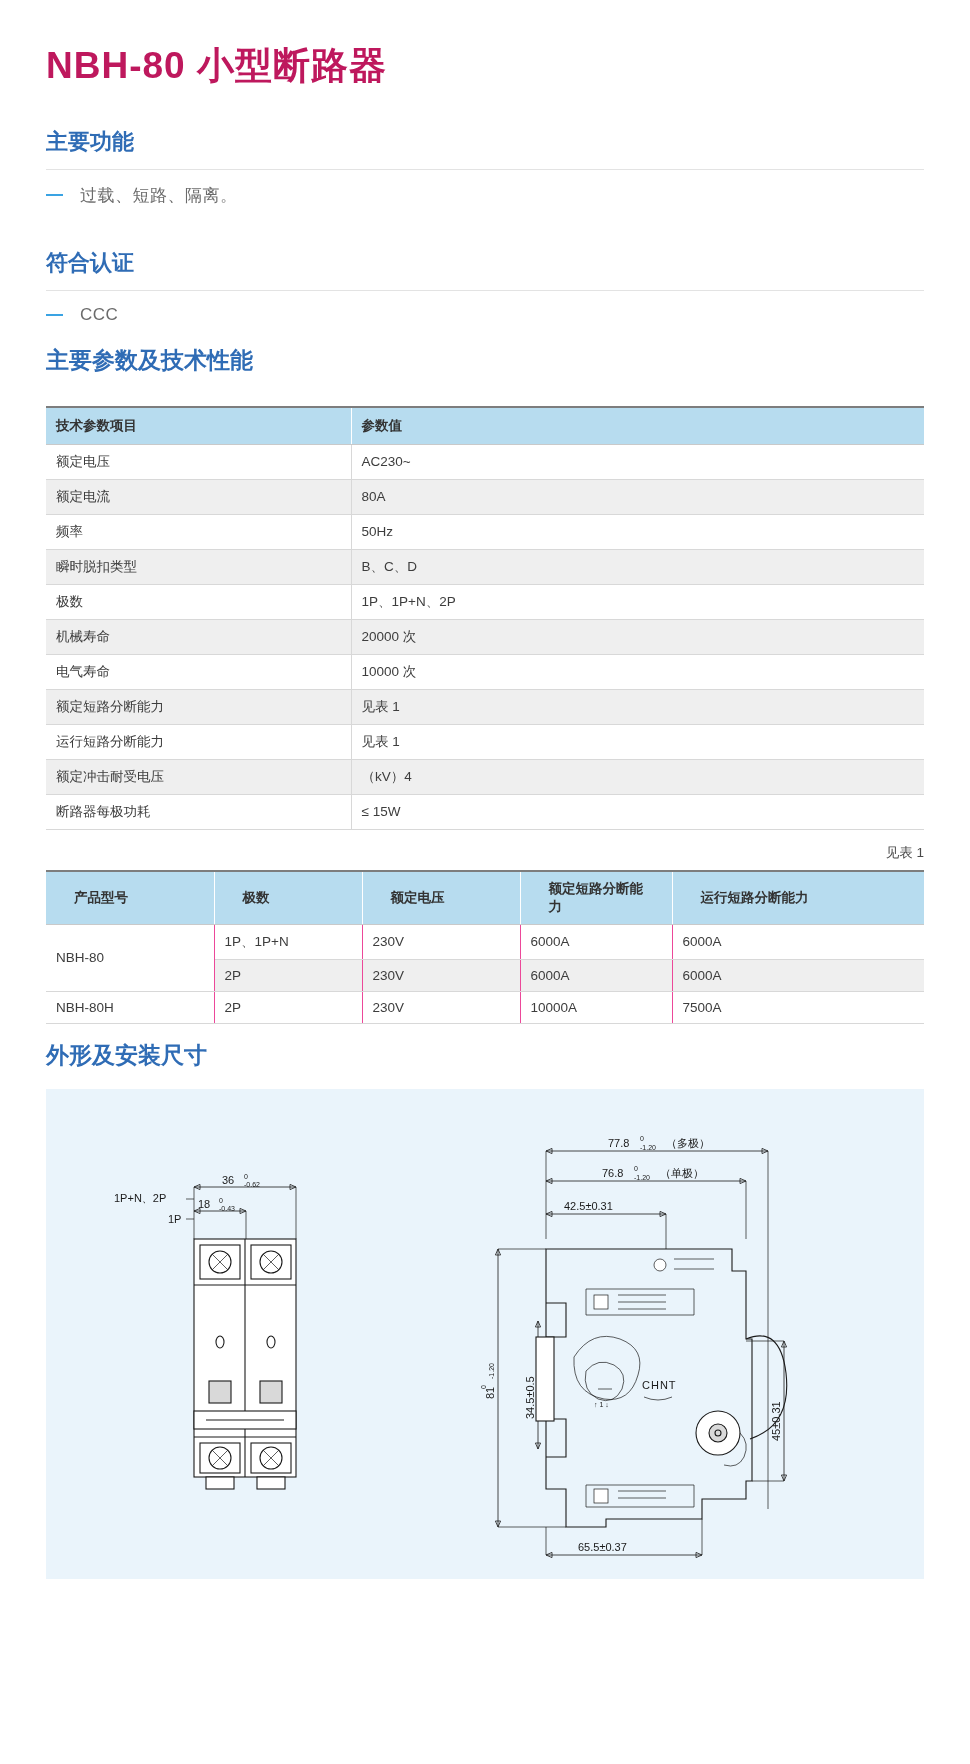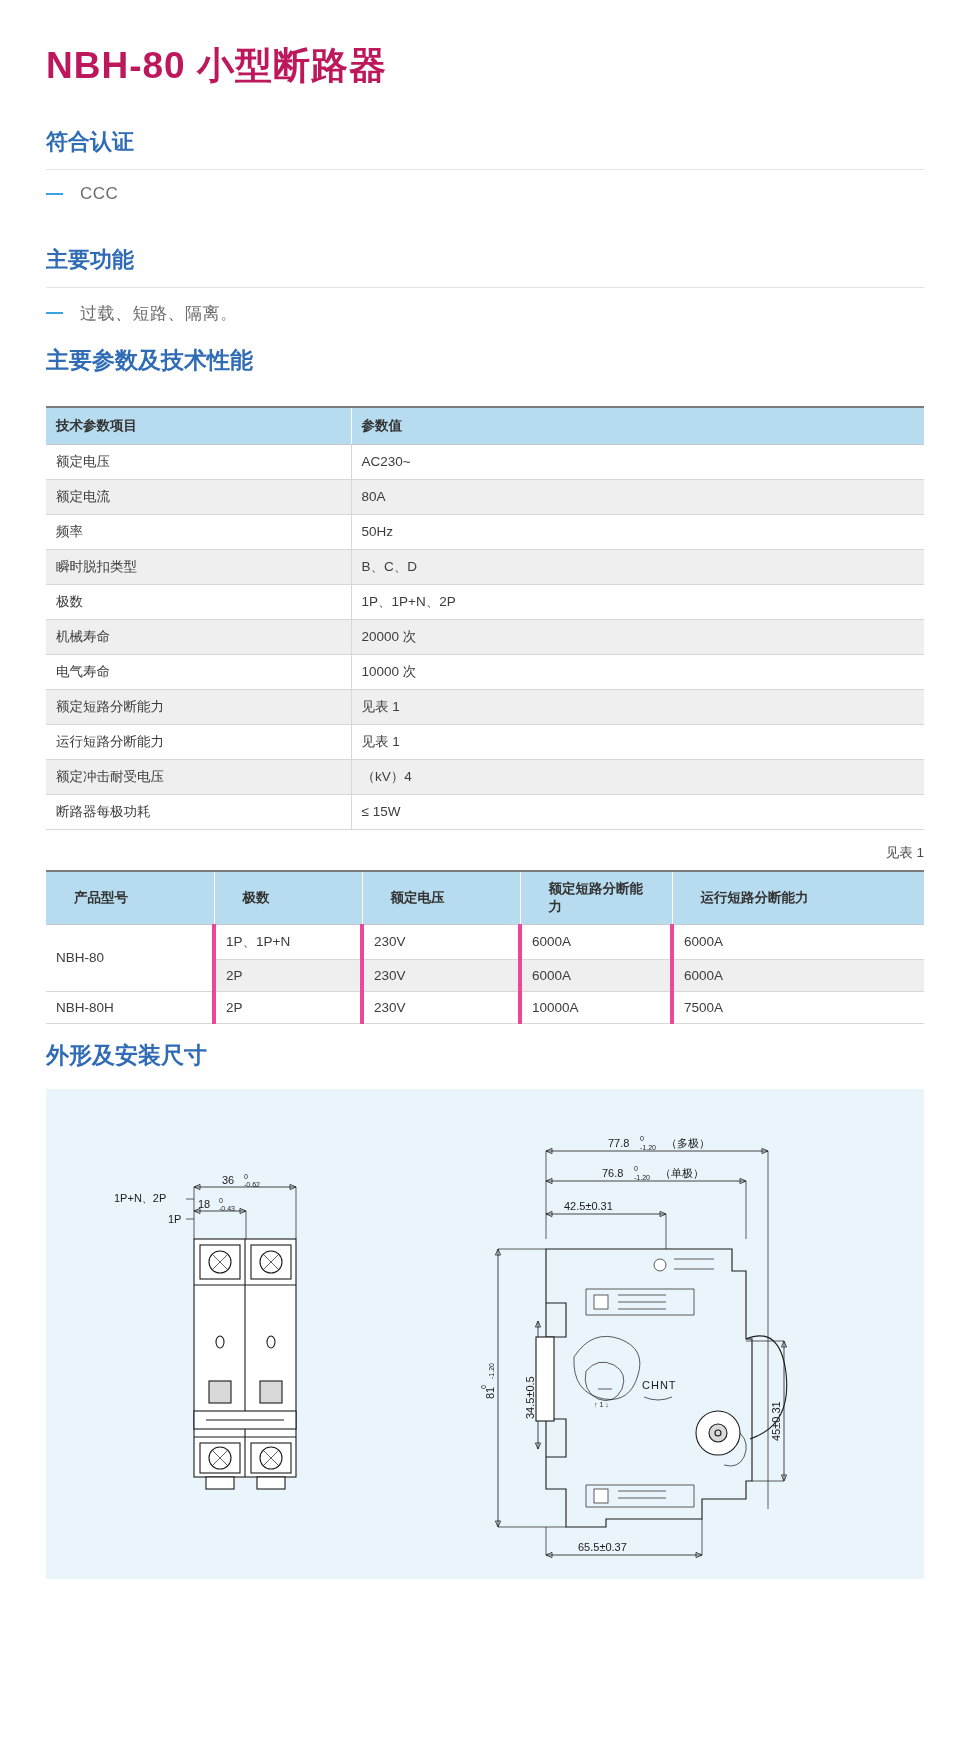--- a/index.html
+++ b/index.html
@@ -99,21 +99,21 @@
     text-align: left;
     padding: 8px 28px;
     border-top: 2px solid #7d7d7d;
     border-bottom: 1px solid #c9c9c9;
     border-right: 1px solid #ffffff;
   }
   .model-table thead th:last-child { border-right: none; }
   .model-table td {
     padding: 8px 10px;
     border-bottom: 1px solid #d8d8d8;
-    border-right: 4px solid #ec4899;
+    border-right: 1px solid #ec4899;
     color: #3d3d3d;
     background: #ffffff;
   }
   .model-table td:last-child { border-right: none; }
   .model-table tr.alt td { background: #efefef; }
   .model-table .c0 { width: 168px; }
   .model-table .c1 { width: 148px; }
   .model-table .c2 { width: 158px; }
   .model-table .c3 { width: 152px; }
 
@@ -137,34 +137,34 @@
 </style>
 </head>
 <body>
 
 <div class="page">
 
   <h1 class="doc-title">NBH-80 小型断路器</h1>
 
 
   <div>
+    <div class="section-head spaced">主要功能</div>
+    <div class="rule"></div>
+    <div class="bullet-row">
+      <span class="dash"></span>
+      <span class="bullet-text">过载、短路、隔离。</span>
+    </div>
+  </div>
+
+  <div>
     <div class="section-head spaced">符合认证</div>
     <div class="rule"></div>
     <div class="bullet-row">
       <span class="dash"></span>
       <span class="bullet-text">CCC</span>
-    </div>
-  </div>
-
-  <div>
-    <div class="section-head spaced">主要功能</div>
-    <div class="rule"></div>
-    <div class="bullet-row">
-      <span class="dash"></span>
-      <span class="bullet-text">过载、短路、隔离。</span>
     </div>
   </div>
 
   <div>
     <div class="sub-head">主要参数及技术性能</div>
 
     <table class="spec-table">
       <thead>
         <tr>
           <th class="col-k">技术参数项目</th>

